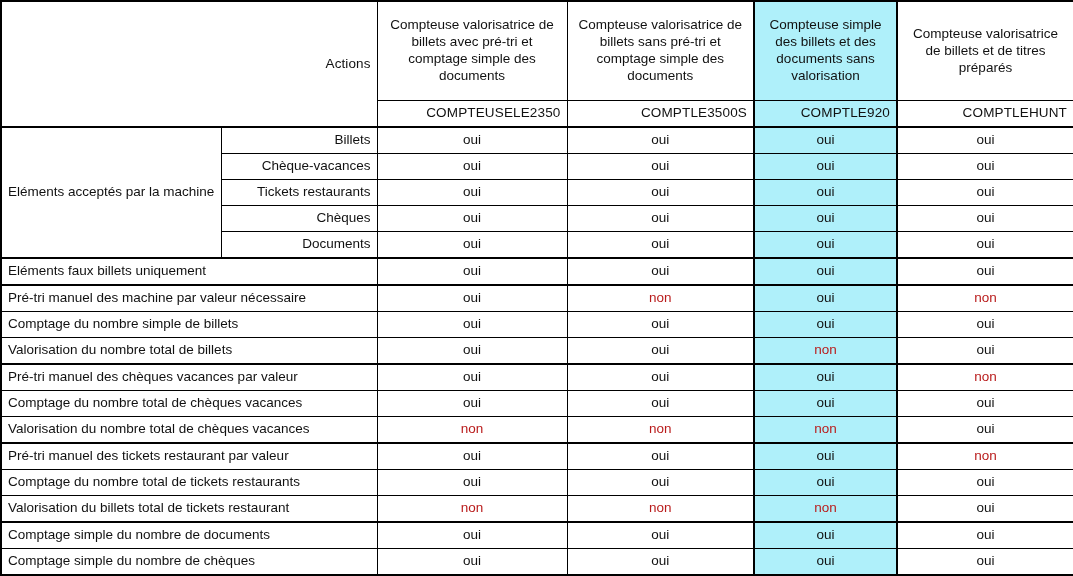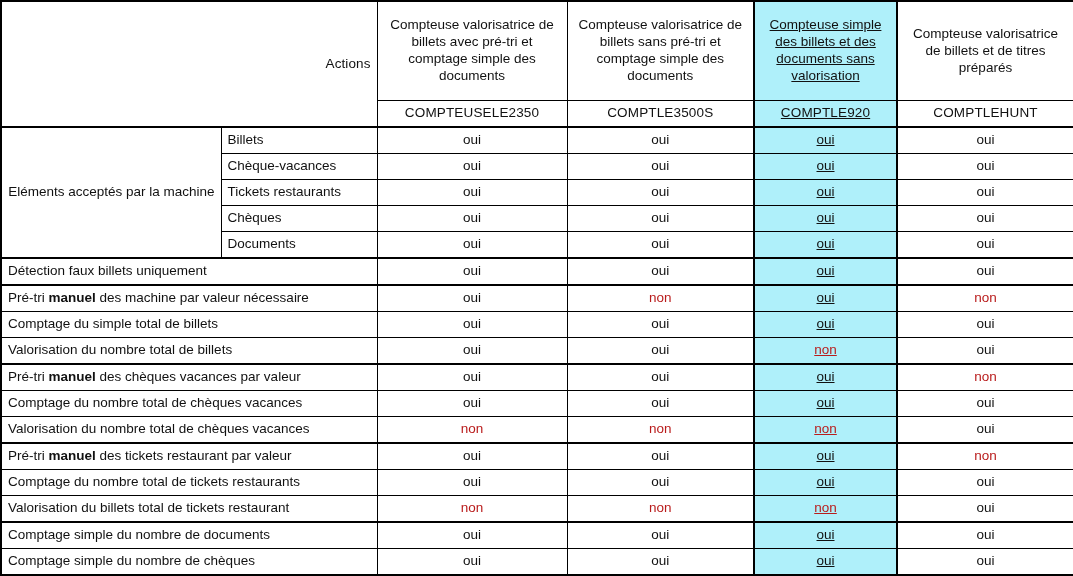--- a/index.html
+++ b/index.html
@@ -54,57 +54,58 @@
     letter-spacing: .1px;
   }
   .hdr-model {
     text-align: center;
     font-weight: bold;
     font-size: 13.3px;
     line-height: 1.95;
     padding: 2px 8px;
   }
   .hdr-code {
-    text-align: center;
+    text-align: right;
     font-size: 13.5px;
     letter-spacing: .15px;
   }
 
   
   .grp-label {
-    text-align: right;
+    text-align: left;
     font-size: 13.5px;
     line-height: 1.95;
     padding-left: 4px;
     margin-top: 29px;
   }
   .sub-label {
+    text-align: right;
     font-size: 13.5px;
     padding-right: 6px;
   }
   .act-label {
     text-align: left;
     font-size: 13.5px;
     padding-left: 4px;
   }
-  .act-label b { font-weight: bold; }
+  .act-label b { font-weight: normal; }
 
   
   .val {
     text-align: center;
     font-size: 13.5px;
   }
   .val.no { color: #b91c1c; }
 
   
   .hl { background: #aff0fa; }
 
   
   .thick-top { border-top: 2px solid #000000 !important; }
-  .thick-left { border-left: 2px solid #000000 !important; text-decoration: underline; }
+  .thick-left { border-left: 2px solid #000000 !important; }
   .thick-right { border-right: 2px solid #000000 !important; }
 </style>
 </head>
 <body>
 
 <div id="root">
   <table class="matrix">
     <colgroup>
       <col class="c-grp">
       <col class="c-sub">
@@ -157,35 +158,35 @@
           <td class="val">oui</td>
         </tr>
         <tr>
           <td class="sub-label">Documents</td>
           <td class="val">oui</td>
           <td class="val">oui</td>
           <td class="val hl thick-left thick-right">oui</td>
           <td class="val">oui</td>
         </tr>
         <tr>
-          <td class="act-label thick-top" colspan="2"><span>Détection faux billets uniquement</span></td>
+          <td class="act-label thick-top" colspan="2"><span>Eléments faux billets uniquement</span></td>
           <td class="val thick-top">oui</td>
           <td class="val thick-top">oui</td>
           <td class="val hl thick-left thick-right thick-top">oui</td>
           <td class="val thick-top">oui</td>
         </tr>
         <tr>
           <td class="act-label thick-top" colspan="2"><span>Pré-tri </span><b>manuel</b><span> des machine par valeur nécessaire</span></td>
           <td class="val thick-top">oui</td>
           <td class="val no thick-top">non</td>
           <td class="val hl thick-left thick-right thick-top">oui</td>
           <td class="val no thick-top">non</td>
         </tr>
         <tr>
-          <td class="act-label" colspan="2"><span>Comptage du simple total de billets</span></td>
+          <td class="act-label" colspan="2"><span>Comptage du nombre simple de billets</span></td>
           <td class="val">oui</td>
           <td class="val">oui</td>
           <td class="val hl thick-left thick-right">oui</td>
           <td class="val">oui</td>
         </tr>
         <tr>
           <td class="act-label" colspan="2"><span>Valorisation du nombre total de billets</span></td>
           <td class="val">oui</td>
           <td class="val">oui</td>
           <td class="val no hl thick-left thick-right">non</td>

